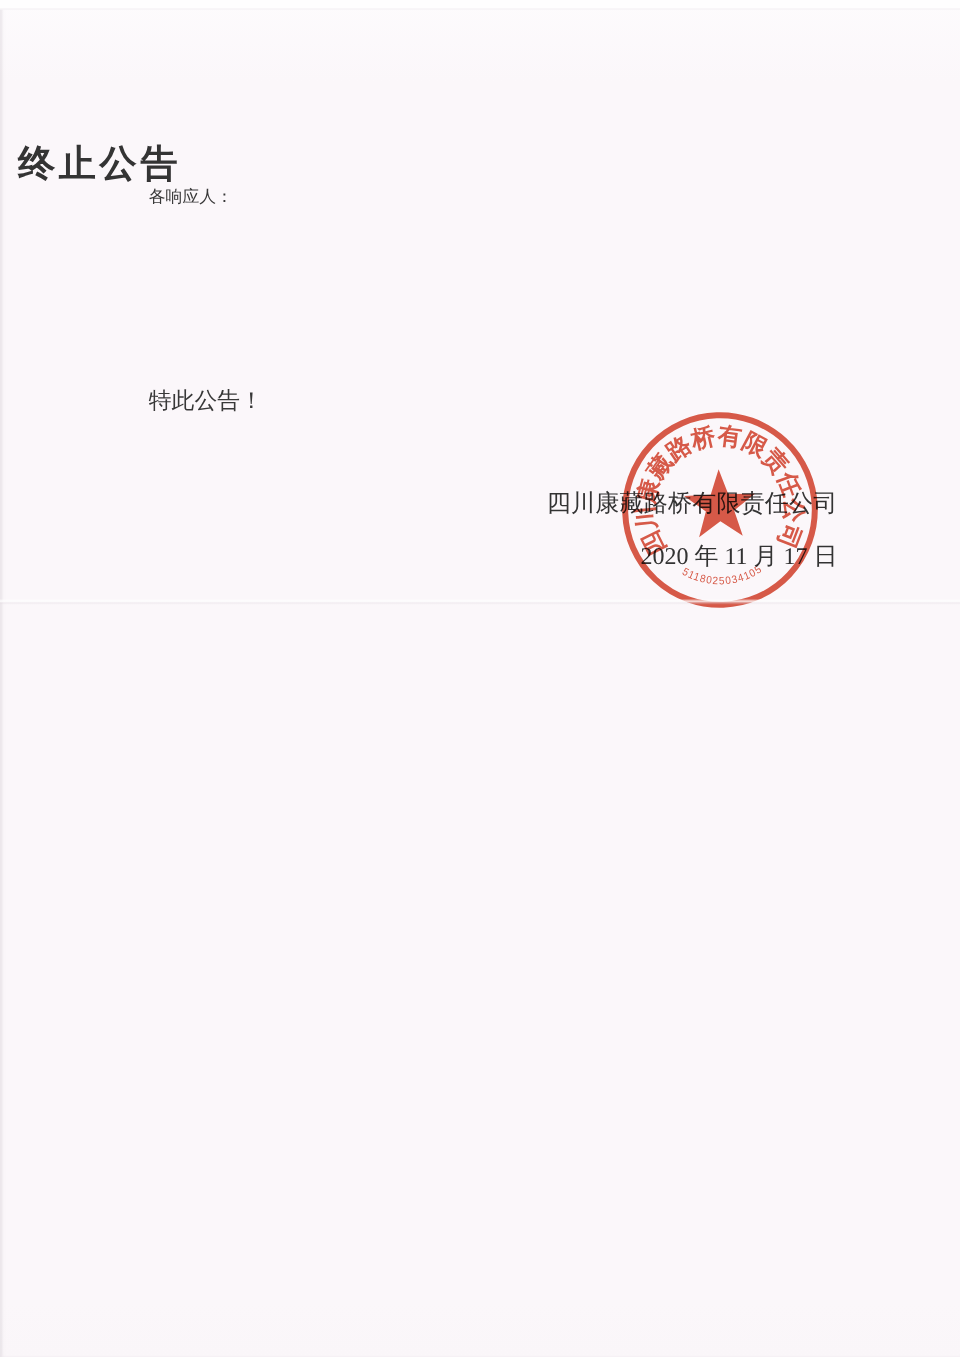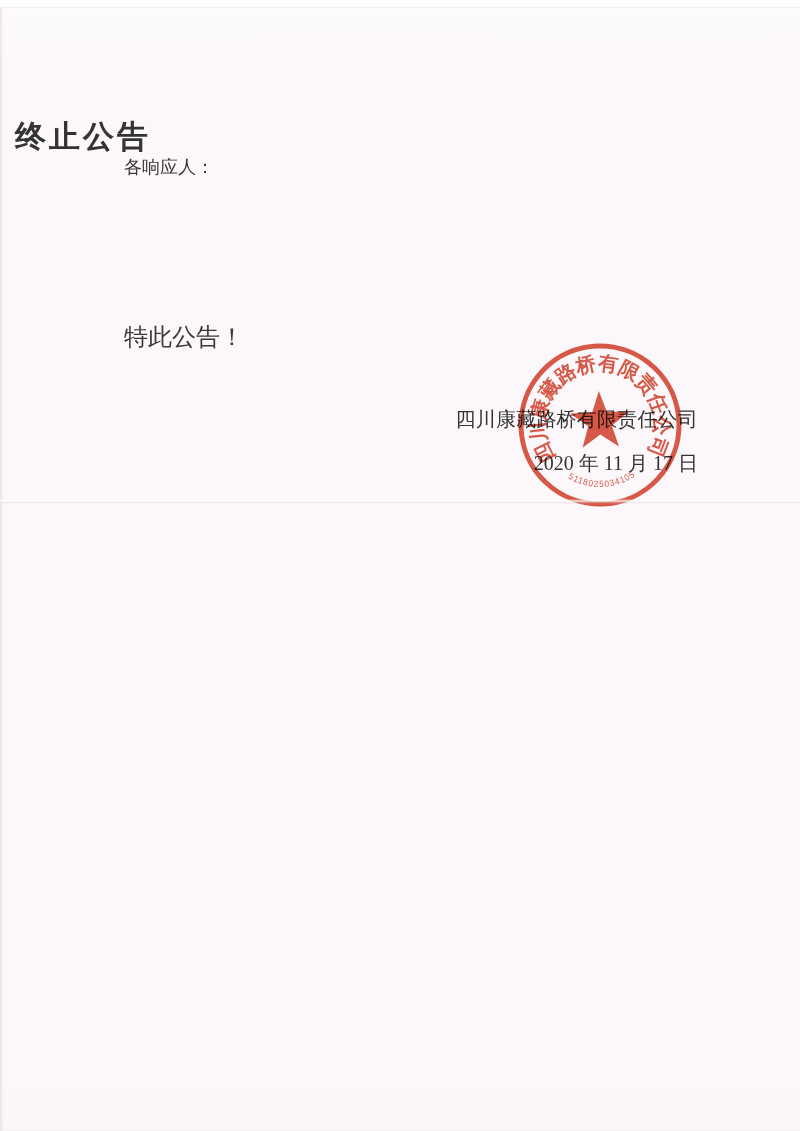--- a/index.html
+++ b/index.html
@@ -34,41 +34,41 @@
     text-align: left;
     font-size: 31px;
     font-weight: 600;
     letter-spacing: 3px;
     color: #343434;
   }
   .salutation {
     position: absolute;
     top: 155px;
     left: 124px;
-    font-size: 18px;
+    font-size: 14px;
     color: #383838;
   }
   .body-par {
     position: absolute;
     top: 190px;
     left: 124px;
     width: 578px;
     margin: 0;
     font-size: 19px;
     line-height: 41.5px;
     text-align: justify;
     text-justify: inter-ideograph;
     text-indent: 2em;
     color: #383838;
   }
   .closing {
     position: absolute;
     top: 321px;
     left: 124px;
-    font-size: 24px;
+    font-size: 19px;
     color: #383838;
   }
   .company-line {
     position: absolute;
     top: 406px;
     right: 102px;
     font-size: 20px;
     letter-spacing: 0.2px;
     color: #333;
   }

